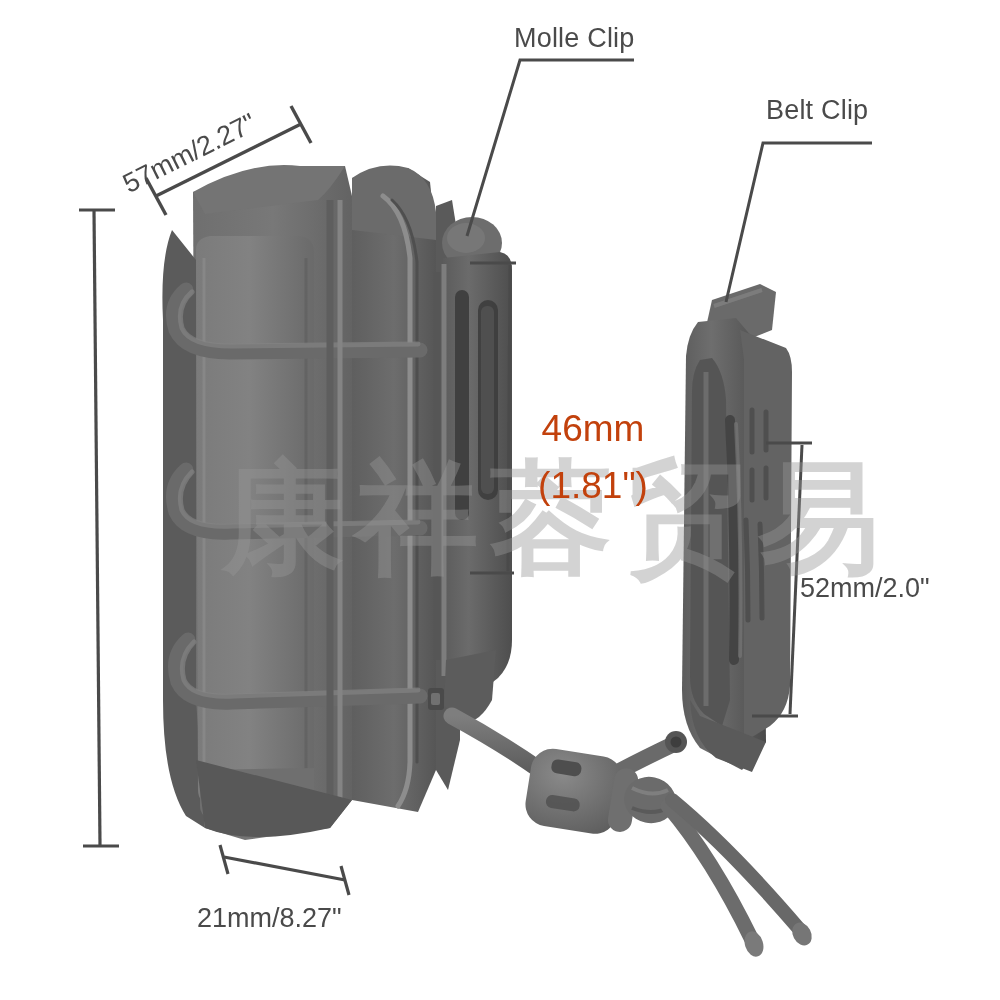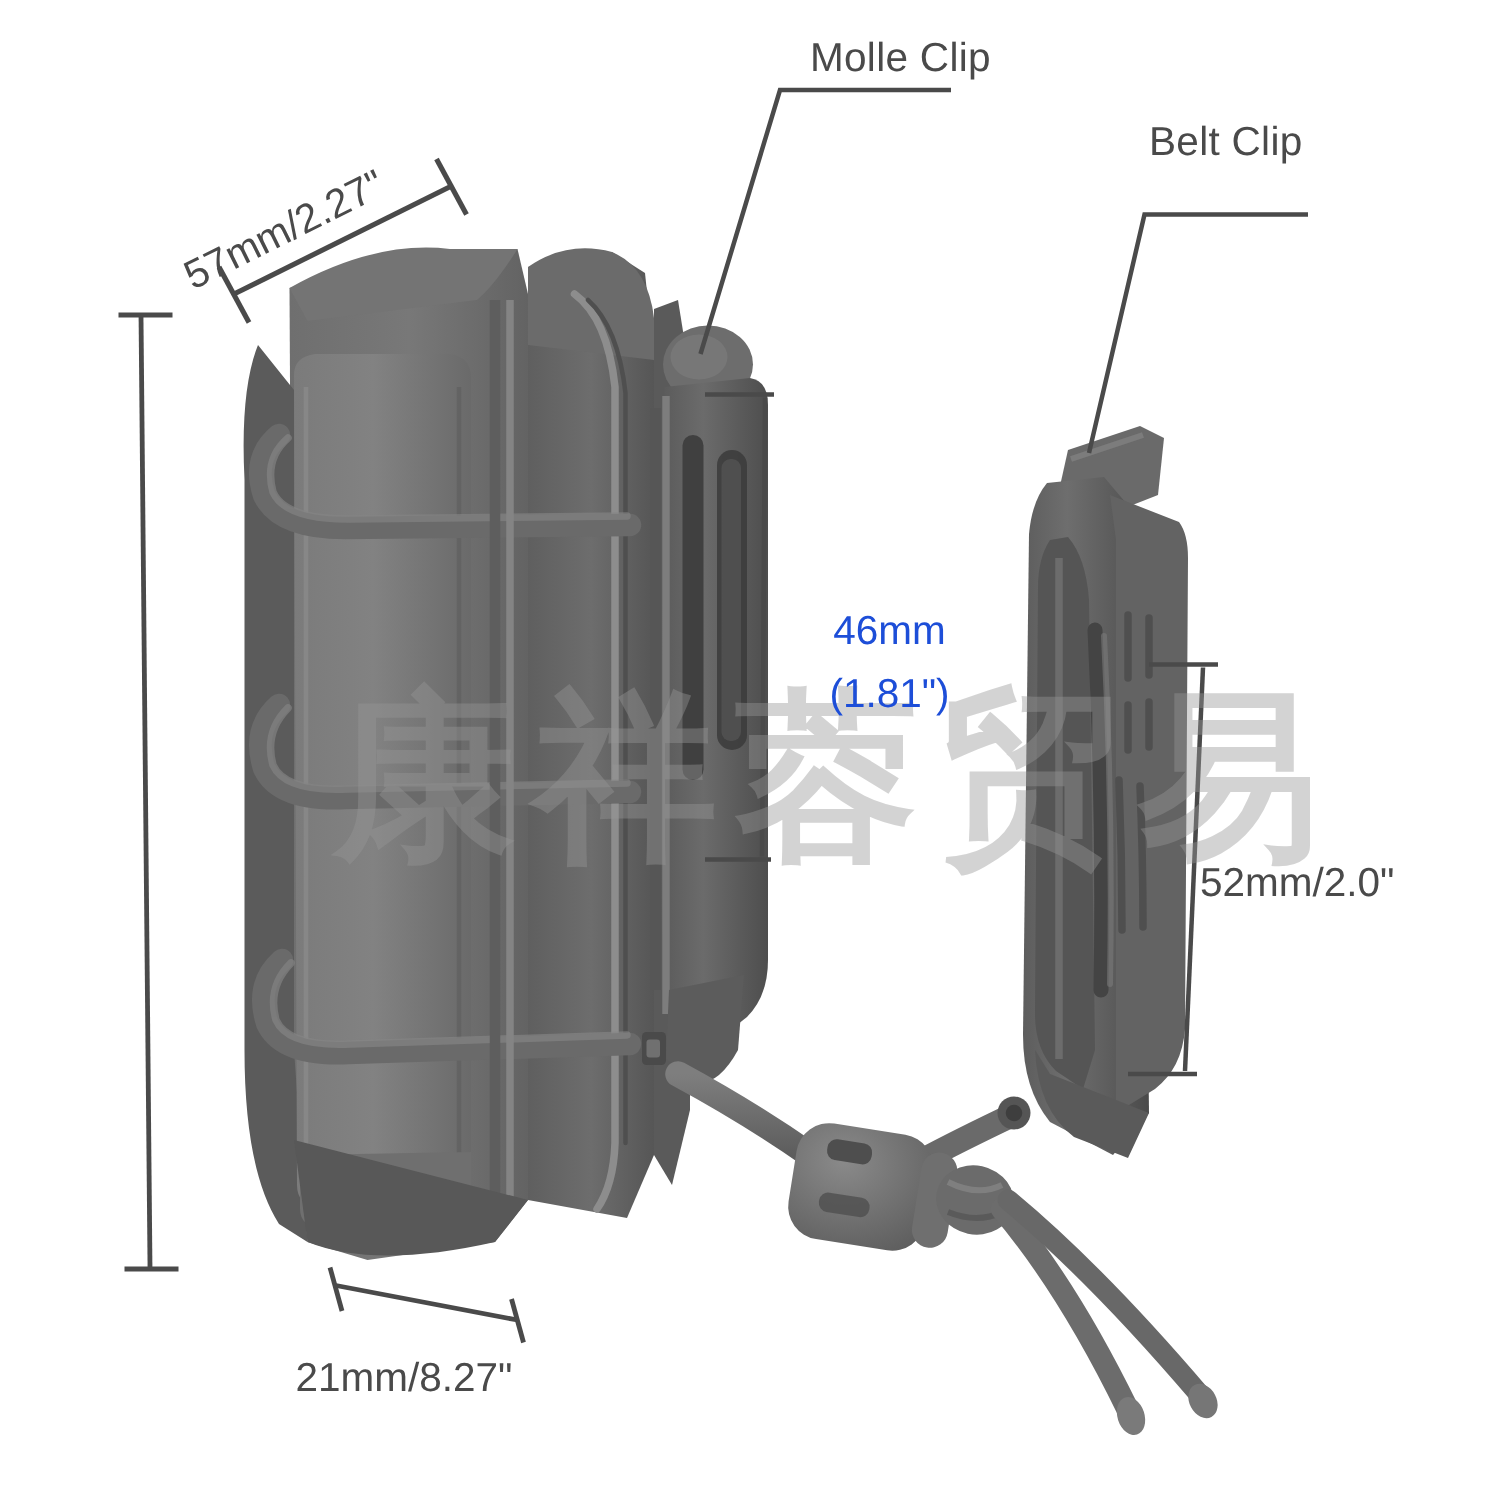--- a/index.html
+++ b/index.html
@@ -21,21 +21,21 @@
     position: absolute;
     color: #4a4a4a;
     font-family: "Liberation Sans", sans-serif;
     white-space: nowrap;
     user-select: none;
   }
   .lbl-callout { font-size: 27px; letter-spacing: 0.2px; }
   .lbl-dim     { font-size: 27px; }
   .lbl-dim-rot { font-size: 27px; transform-origin: 0 0; }
 
-  .dim-stack { position: absolute; text-align: center; color: #1d4ed8; font-size: 27px; line-height: 1.55; }
+  .dim-stack { position: absolute; text-align: center; color: #c2410c; font-size: 37px; line-height: 1.55; }
 
   .wm {
     position: absolute;
     color: rgba(150,150,150,0.42);
     font-family: "DejaVu Sans", sans-serif;
     font-size: 122px;
     letter-spacing: 12px;
     white-space: nowrap;
     user-select: none;
     font-weight: 700;
@@ -232,23 +232,23 @@
       </g>
 
       <g>
         <polyline points="872,143 763,143 726,302" stroke-width="3"></polyline>
       </g>
     </g>
   </svg>
 
   <div class="wm" style="left:222px; top:438px;">康祥蓉贸易</div>
 
-  <div class="label lbl-callout" style="left:540px; top:23px;">Molle Clip</div>
-
-  <div class="label lbl-callout" style="left:766px; top:79px;">Belt Clip</div>
+  <div class="label lbl-callout" style="left:514px; top:23px;">Molle Clip</div>
+
+  <div class="label lbl-callout" style="left:766px; top:95px;">Belt Clip</div>
 
   <div class="label lbl-dim-rot" style="left:118px; top:172px; transform: rotate(-26.5deg);">57mm/2.27"</div>
 
 
   <div class="label lbl-dim" style="left:197px; top:903px;">21mm/8.27"</div>
 
   <div class="dim-stack" style="left:528px; top:400px; width:130px;">
     <div>46mm</div>
     <div>(1.81")</div>
   </div>

